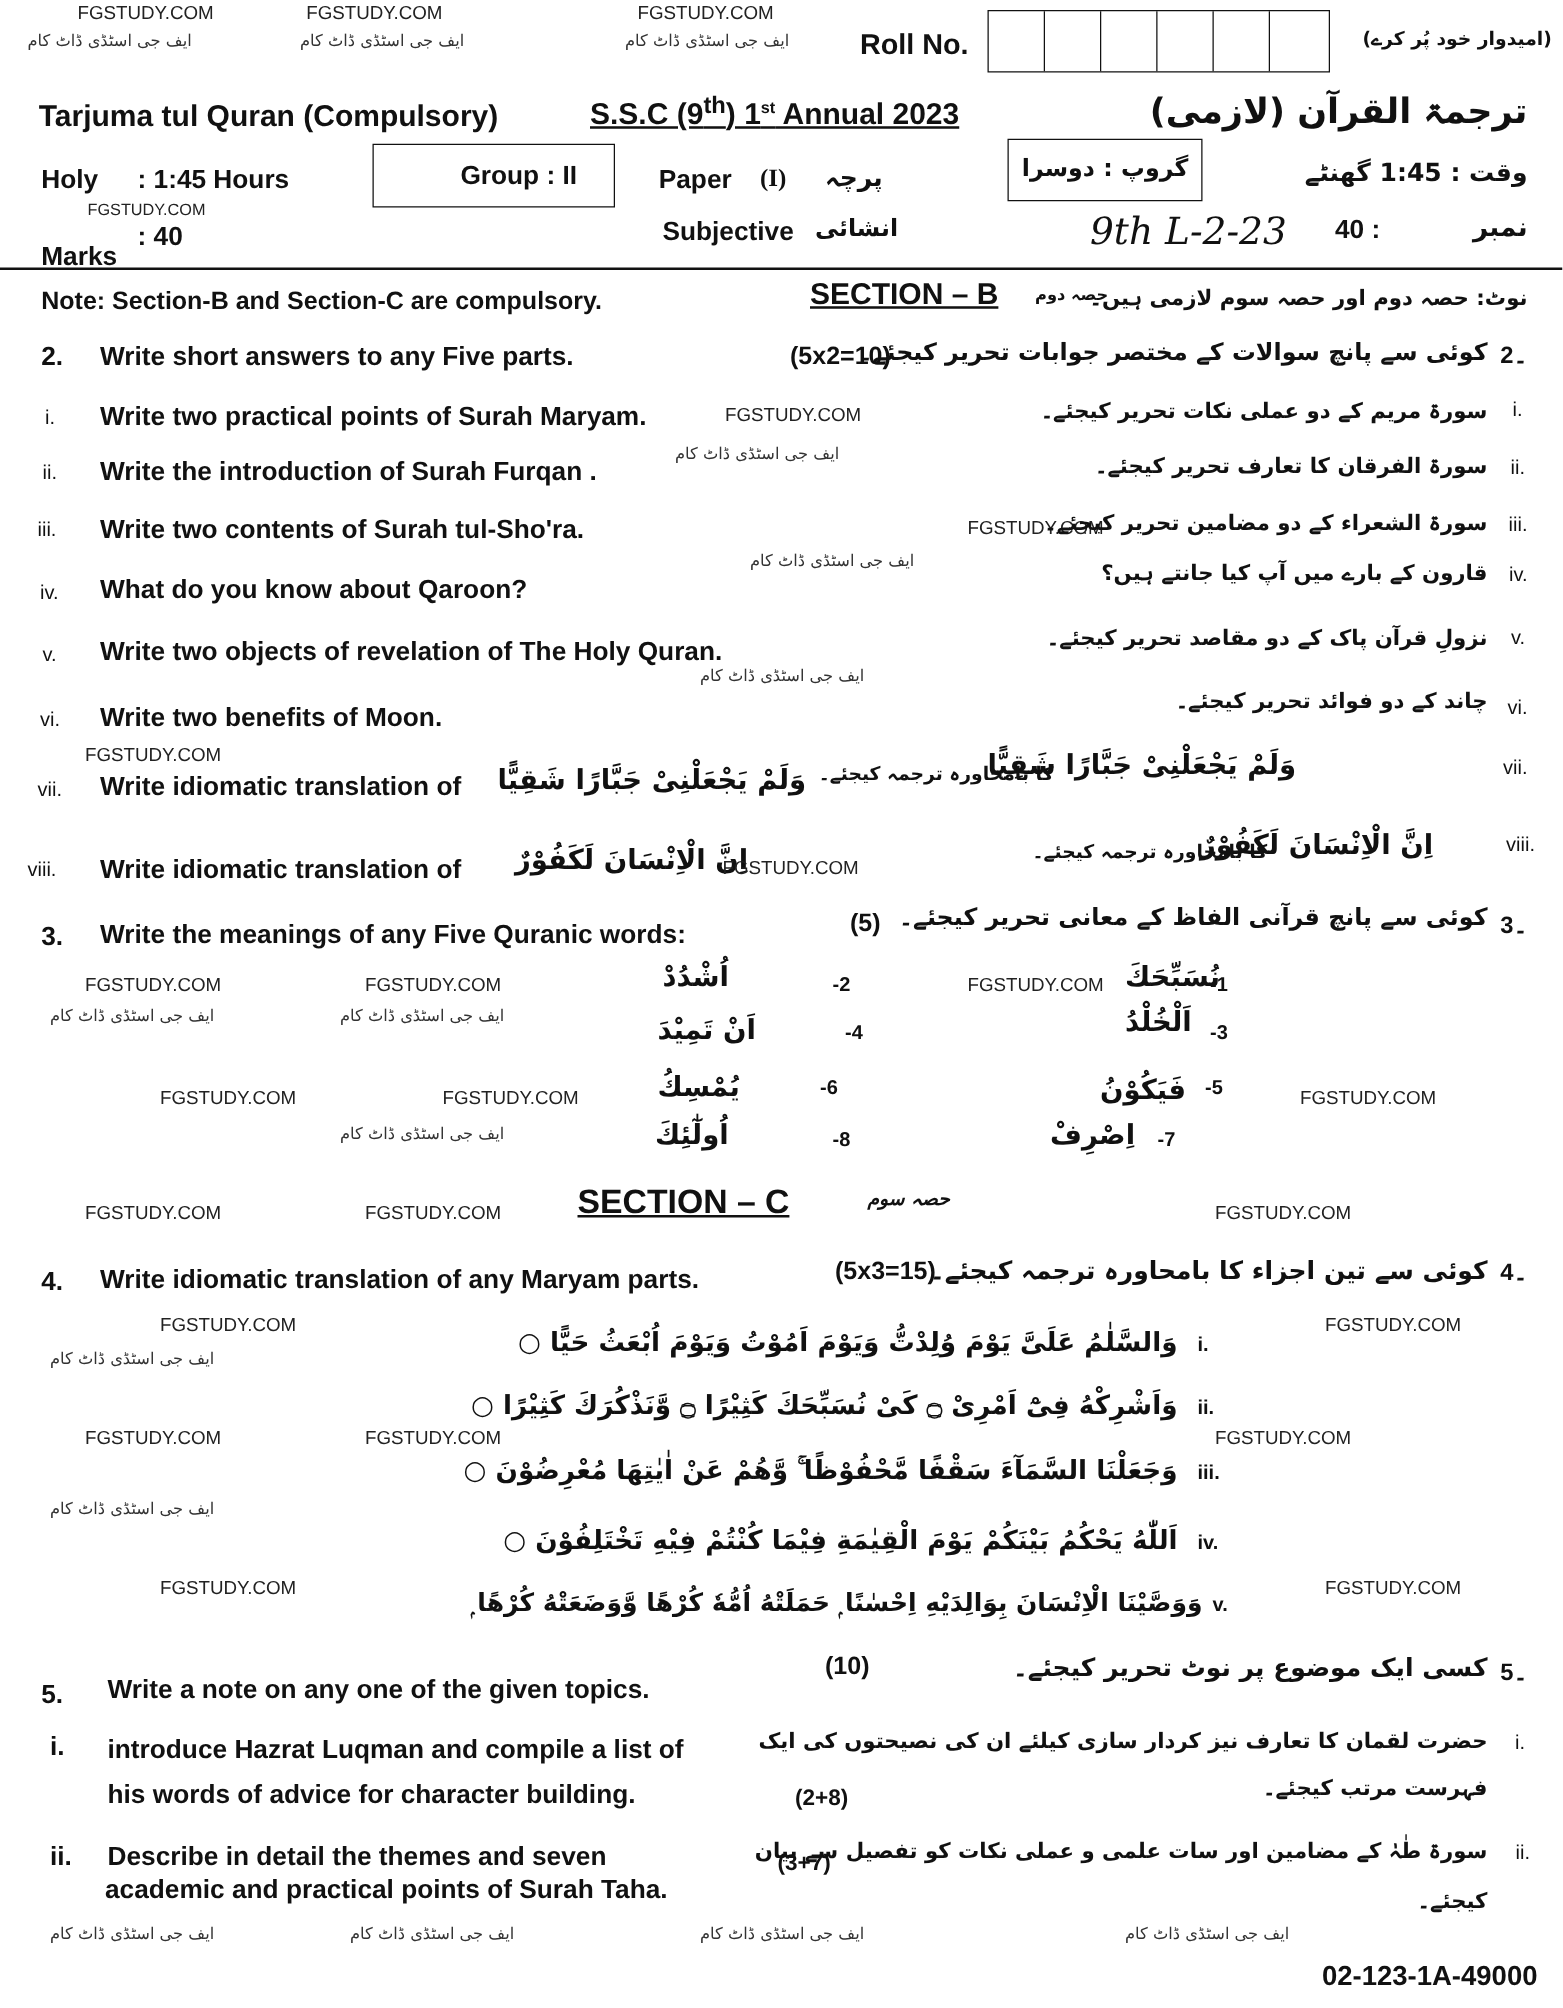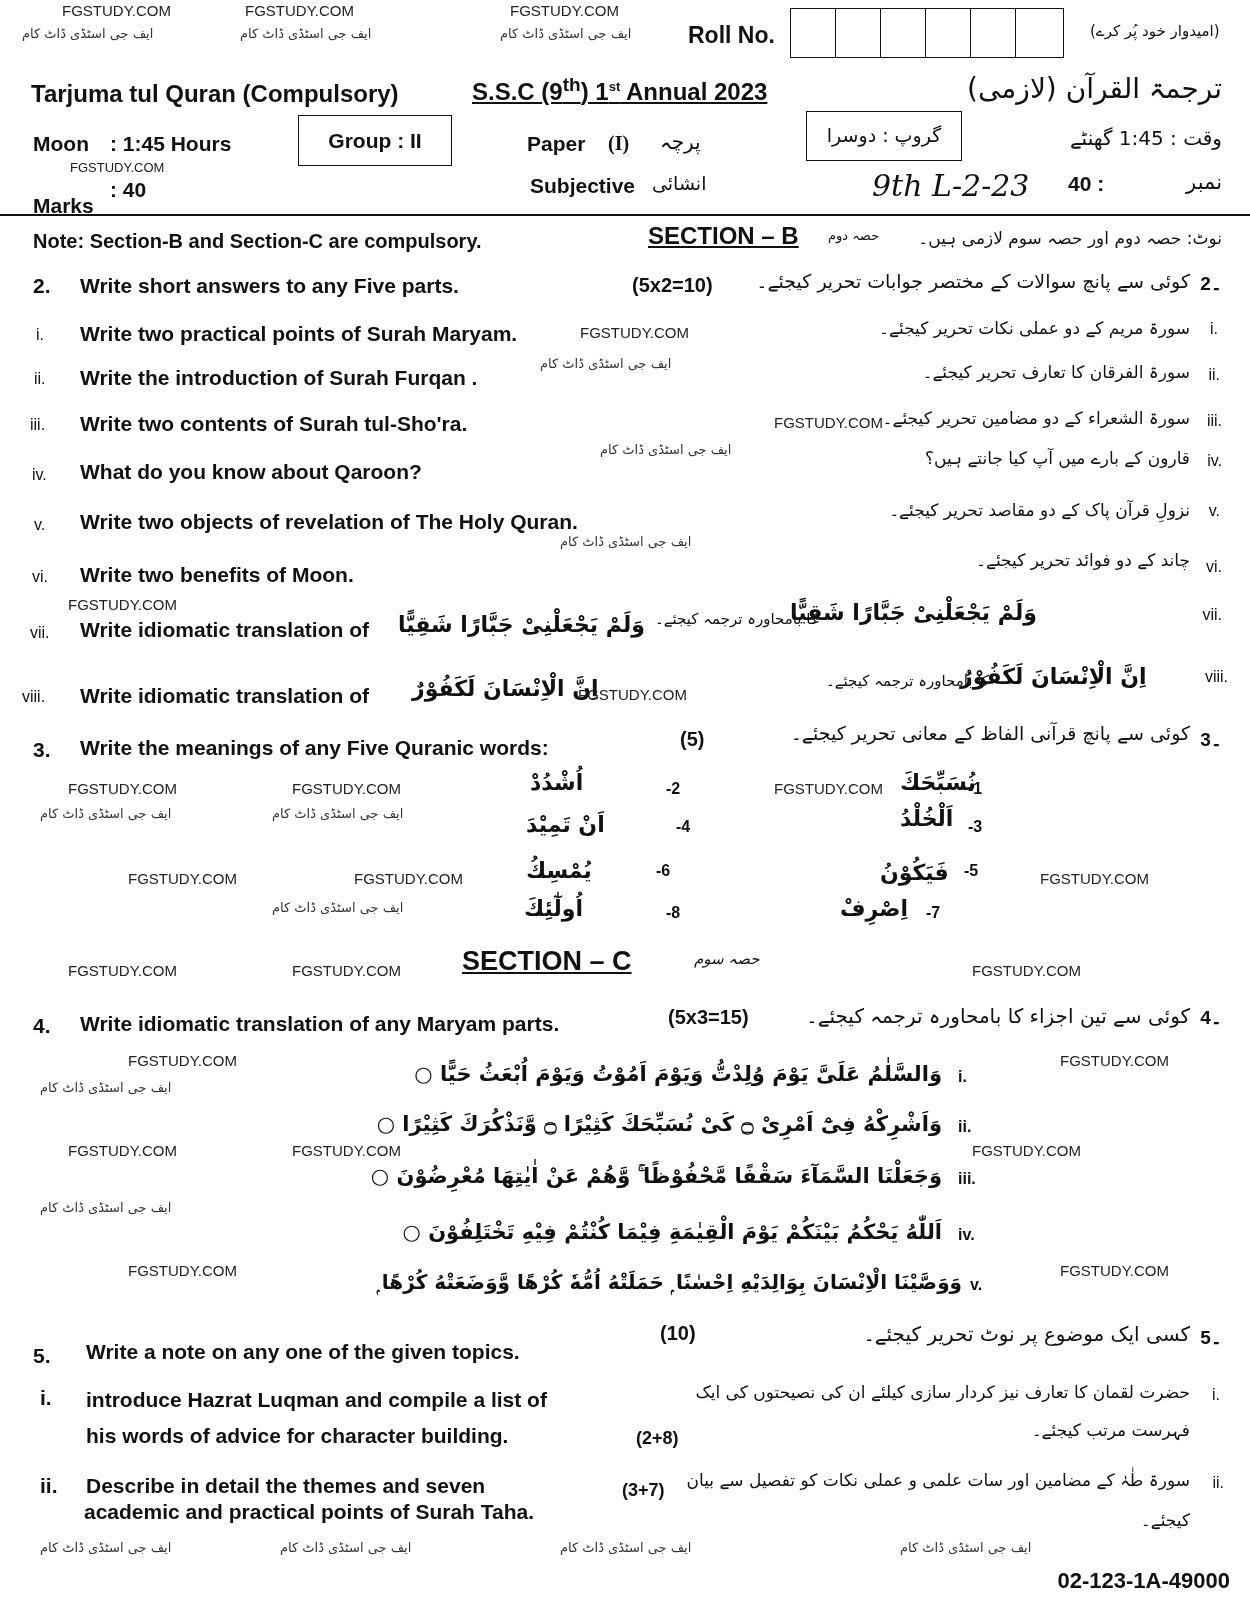--- a/index.html
+++ b/index.html
@@ -1,21 +1,21 @@
 <!DOCTYPE html>
 <html><head>
 <meta charset="utf-8">
 <style>
   html,body{margin:0;padding:0;background:#fff;}
   body{width:1250px;height:1606px;position:relative;overflow:hidden;color:#111;font-family:"Liberation Sans",sans-serif;}
   .abs{position:absolute;white-space:nowrap;}
   .wm{font-size:15px;color:#222;}
   .wmu{font-size:13px;color:#333;font-family:"DejaVu Sans",sans-serif;direction:rtl;}
   .b{font-weight:bold;}
-  .ur{font-family:"DejaVu Sans",sans-serif;direction:rtl;font-weight:normal;}
+  .ur{font-family:"DejaVu Sans",sans-serif;direction:rtl;font-weight:bold;}
   .q{font-size:21px;}
   .num{font-size:16px;}
   .box{position:absolute;border:1.5px solid #111;}
   .rollcell{display:inline-block;width:45px;height:48px;border-right:1.5px solid #111;box-sizing:border-box;font-size:11px;text-align:center;line-height:48px;color:#555;}
   .rollcell:last-child{border-right:none;}
   .hr{position:absolute;left:0;width:1250px;border-top:2px solid #111;}
   .sec{font-weight:bold;text-decoration:underline;}
   .ar{font-family:"DejaVu Sans",sans-serif;font-weight:bold;direction:rtl;}
 </style>
 </head>
@@ -38,23 +38,23 @@
   <span class="rollcell"></span>
 </div>
 <div class="abs ur" style="left:1090px;top:22px;font-size:15px;">(امیدوار خود پُر کرے)</div>
 
 <div class="abs b" style="left:31px;top:80px;font-size:24px;">Tarjuma tul Quran (Compulsory)</div>
 <div class="abs b" style="left:472px;top:74px;font-size:24px;text-decoration:underline;">
   <span>S.S.C (9</span><sup style="font-size:19px;">th</sup><span>) 1</span><sup style="font-size:13px;">st</sup><span> Annual 2023</span>
 </div>
 <div class="abs ur" style="right:28px;top:72px;font-size:28px;">ترجمۃ القرآن (لازمی)</div>
 
-<div class="abs b" style="left:33px;top:132px;font-size:21px;">Moon</div>
+<div class="abs b" style="left:33px;top:132px;font-size:21px;">Holy</div>
 <div class="abs b" style="left:110px;top:132px;font-size:21px;">: 1:45 Hours</div>
-<div class="box" style="left:298px;top:115px;width:152px;height:49px;">
+<div class="box" style="left:298px;top:115px;width:152px;height:49px;padding-left:40px;">
   <div style="text-align:center;line-height:49px;font-size:21px;font-weight:bold;">Group : II</div>
 </div>
 <div class="abs b" style="left:527px;top:132px;font-size:21px;">Paper</div>
 <div class="abs" style="left:608px;top:132px;font-size:20px;font-family:'Liberation Serif',serif;font-weight:bold;">(I)</div>
 <div class="abs ur" style="left:660px;top:130px;font-size:20px;">پرچہ</div>
 <div class="box" style="left:806px;top:111px;width:154px;height:48px;">
   <div class="ur" style="text-align:center;line-height:46px;font-size:19px;">گروپ : دوسرا</div>
 </div>
 <div class="abs ur" style="right:28px;top:126px;font-size:20px;">وقت : 1:45 گھنٹے</div>
 

